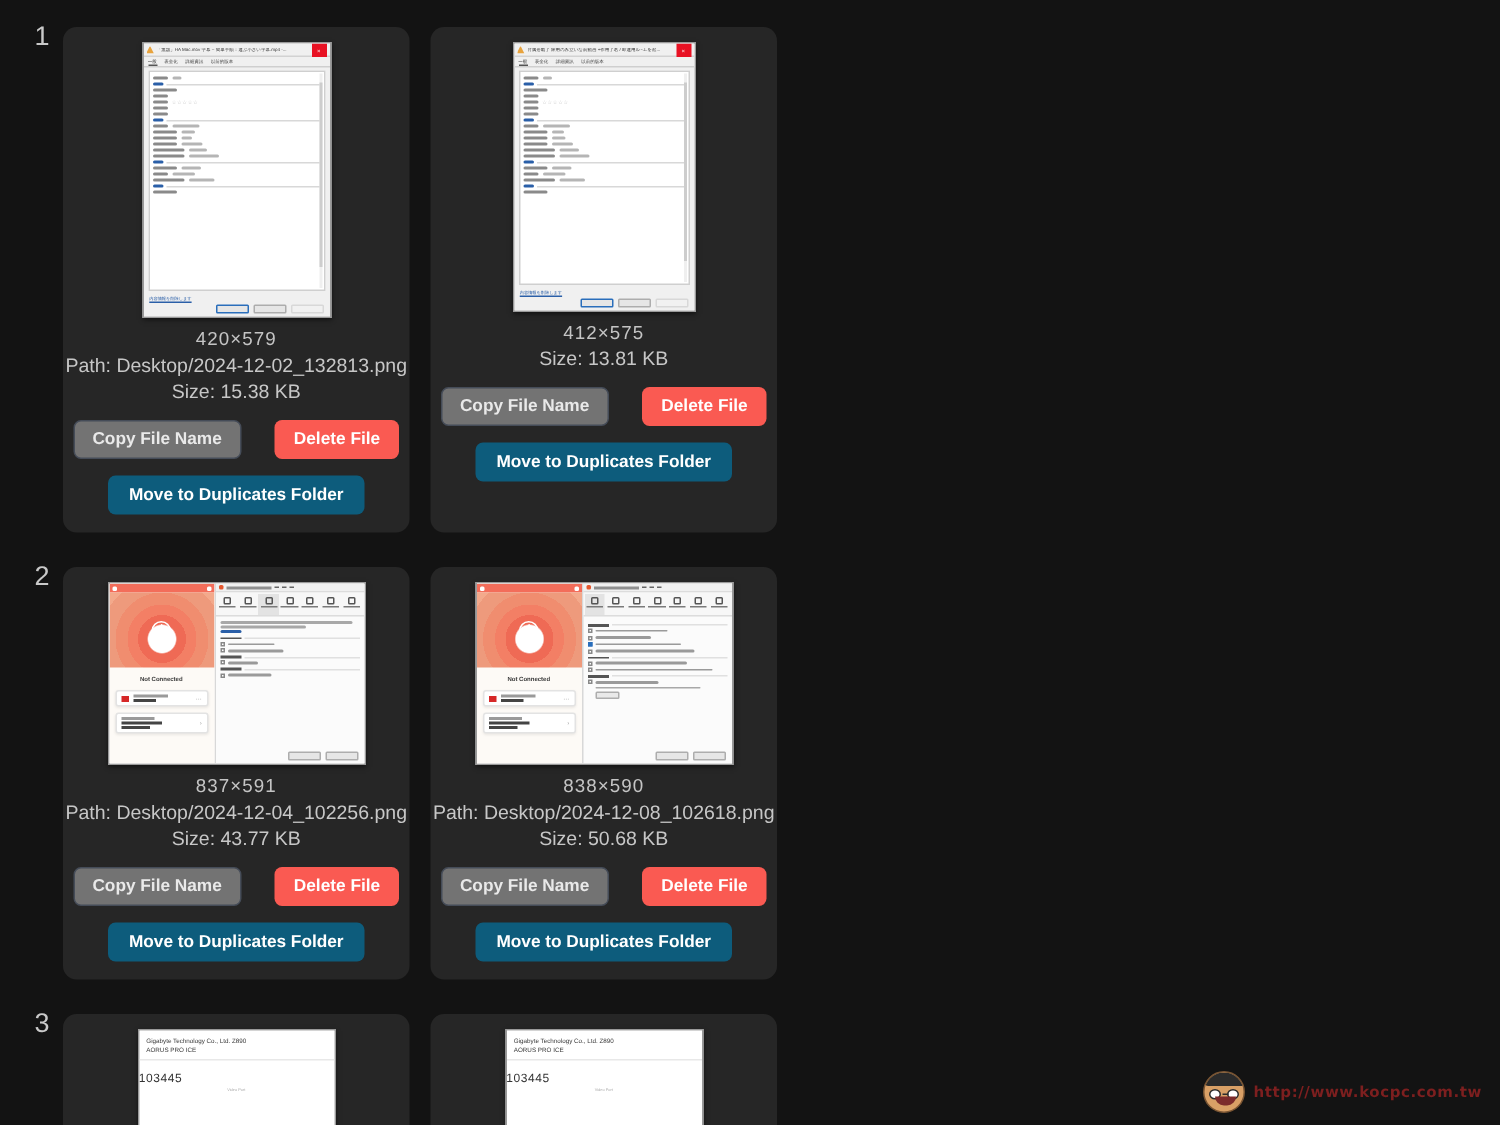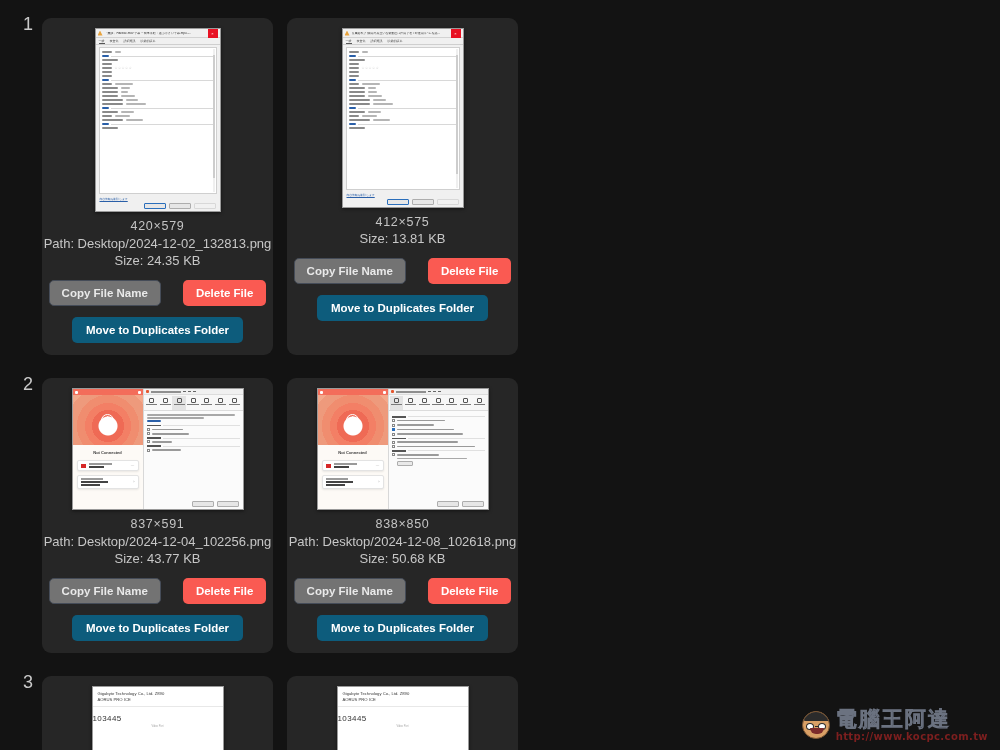--- a/index.html
+++ b/index.html
@@ -389,21 +389,21 @@
               <div class="dlg-btns">
                 <span class="dlg-btn primary"></span>
                 <span class="dlg-btn"></span>
                 <span class="dlg-btn ghost"></span>
               </div>
             </div>
           </div>
         </div>
         <div class="dims">420×579</div>
         <div class="path">Path: Desktop/2024-12-02_132813.png</div>
-        <div class="size">Size: 24.35 KB</div>
+        <div class="size">Size: 15.38 KB</div>
         <div class="btn-row">
           <button class="btn btn-copy">Copy File Name</button>
           <button class="btn btn-delete">Delete File</button>
         </div>
         <button class="btn btn-move">Move to Duplicates Folder</button>
       </div>
 
       <div class="card">
         <div class="thumb-wrap">
           <div class="thumb">
@@ -760,21 +760,21 @@
                   <div class="opt-btn"></div>
                 </div>
                 <div class="opt-foot">
                   <div></div>
                   <div></div>
                 </div>
               </div>
             </div>
           </div>
         </div>
-        <div class="dims">838×850</div>
+        <div class="dims">838×590</div>
         <div class="path">Path: Desktop/2024-12-08_102618.png</div>
         <div class="size">Size: 50.68 KB</div>
         <div class="btn-row">
           <button class="btn btn-copy">Copy File Name</button>
           <button class="btn btn-delete">Delete File</button>
         </div>
         <button class="btn btn-move">Move to Duplicates Folder</button>
       </div>
 
     </div>
@@ -821,18 +821,17 @@
 
   <div class="watermark">
     <div class="wm-face">
       <span class="hair"></span>
         <span class="g1"></span>
         <span class="g2"></span>
       <span class="bridge"></span>
         <span class="mouth"></span>
     </div>
     <div class="wm-text">
-      <div class="wm-cn">電腦王阿達</div>
       <div class="wm-url">http://www.kocpc.com.tw</div>
     </div>
   </div>
 
 </div>
 
 </body></html>

